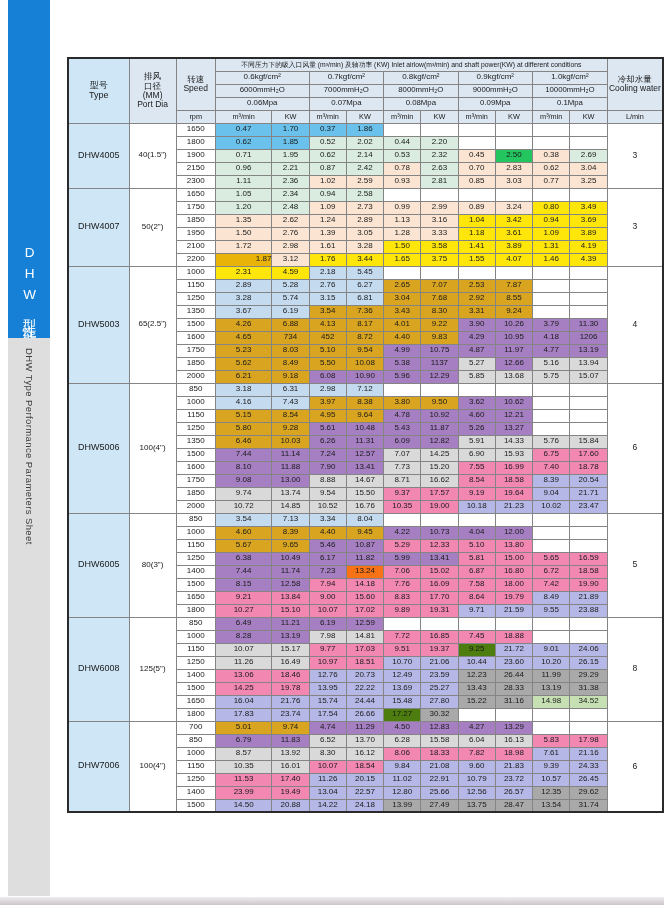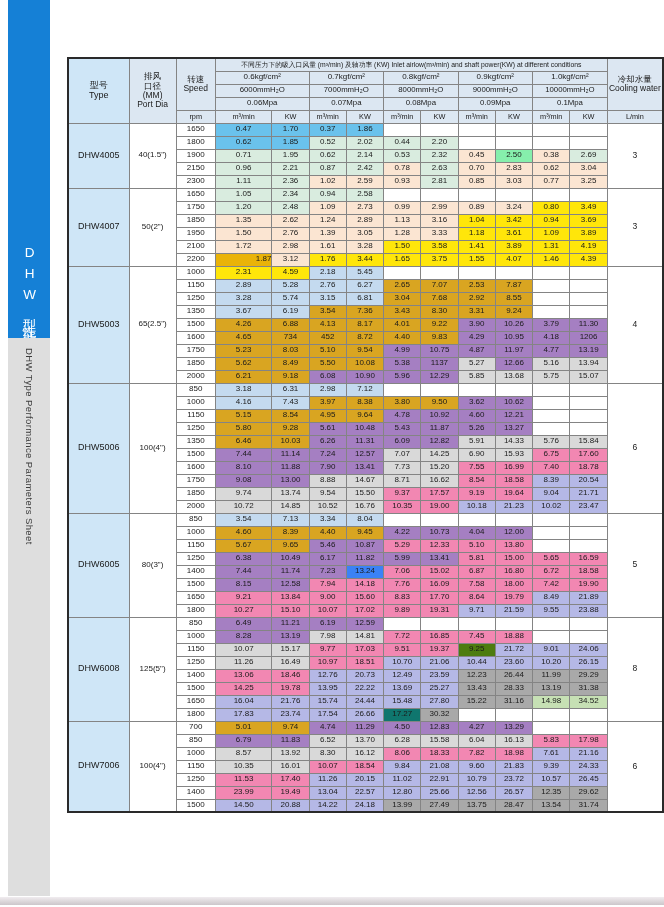--- a/index.html
+++ b/index.html
@@ -141,21 +141,21 @@
         </tr>
         <tr class="drow">
           <td class="rpm-cell">1900</td>
           <td class="val-cell" style="background: rgb(217, 236, 223);">0.71</td>
           <td class="val-cell" style="background: rgb(217, 236, 223);">1.95</td>
           <td class="val-cell" style="background: rgb(217, 236, 223);">0.62</td>
           <td class="val-cell" style="background: rgb(217, 236, 223);">2.14</td>
           <td class="val-cell" style="background: rgb(217, 236, 223);">0.53</td>
           <td class="val-cell" style="background: rgb(217, 236, 223);">2.32</td>
           <td class="val-cell" style="background: rgb(251, 229, 210);">0.45</td>
-          <td class="val-cell" style="background: #86efac;">2.50</td>
+          <td class="val-cell" style="background: #22c55e;">2.50</td>
           <td class="val-cell" style="background: rgb(251, 229, 210);">0.38</td>
           <td class="val-cell" style="background: rgb(217, 236, 223);">2.69</td>
         </tr>
         <tr class="drow">
           <td class="rpm-cell">2150</td>
           <td class="val-cell" style="background: rgb(217, 236, 223);">0.96</td>
           <td class="val-cell" style="background: rgb(217, 236, 223);">2.21</td>
           <td class="val-cell" style="background: rgb(217, 236, 223);">0.87</td>
           <td class="val-cell" style="background: rgb(217, 236, 223);">2.42</td>
           <td class="val-cell" style="background: rgb(251, 229, 210);">0.78</td>
@@ -565,21 +565,21 @@
           <td class="val-cell" style="background: rgb(242, 135, 178);">5.81</td>
           <td class="val-cell" style="background: rgb(242, 135, 178);">15.00</td>
           <td class="val-cell" style="background: rgb(242, 135, 178);">5.65</td>
           <td class="val-cell" style="background: rgb(242, 135, 178);">16.59</td>
         </tr>
         <tr class="drow">
           <td class="rpm-cell">1400</td>
           <td class="val-cell" style="background: rgb(165, 127, 194);">7.44</td>
           <td class="val-cell" style="background: rgb(165, 127, 194);">11.74</td>
           <td class="val-cell" style="background: rgb(165, 127, 194);">7.23</td>
-          <td class="val-cell" style="background: #3b82f6;">13.24</td>
+          <td class="val-cell" style="background: #f97316;">13.24</td>
           <td class="val-cell" style="background: rgb(242, 135, 178);">7.06</td>
           <td class="val-cell" style="background: rgb(242, 135, 178);">15.02</td>
           <td class="val-cell" style="background: rgb(242, 135, 178);">6.87</td>
           <td class="val-cell" style="background: rgb(242, 135, 178);">16.80</td>
           <td class="val-cell" style="background: rgb(242, 135, 178);">6.72</td>
           <td class="val-cell" style="background: rgb(242, 135, 178);">18.58</td>
         </tr>
         <tr class="drow">
           <td class="rpm-cell">1500</td>
           <td class="val-cell" style="background: rgb(165, 127, 194);">8.15</td>
@@ -712,21 +712,21 @@
           <td class="val-cell" style="background: rgb(169, 169, 169);">31.16</td>
           <td class="val-cell" style="background: rgb(198, 224, 180);">14.98</td>
           <td class="val-cell" style="background: rgb(198, 224, 180);">34.52</td>
         </tr>
         <tr class="drow">
           <td class="rpm-cell">1800</td>
           <td class="val-cell" style="background: rgb(181, 184, 230);">17.83</td>
           <td class="val-cell" style="background: rgb(181, 184, 230);">23.74</td>
           <td class="val-cell" style="background: rgb(181, 184, 230);">17.54</td>
           <td class="val-cell" style="background: rgb(181, 184, 230);">26.66</td>
-          <td class="val-cell" style="background: #0f766e; margin-left: 48px;">17.27</td>
+          <td class="val-cell" style="background: #4d7c0f; margin-left: 48px;">17.27</td>
           <td class="val-cell" style="background: rgb(169, 169, 169);">30.32</td>
           <td class="val-cell"></td>
           <td class="val-cell"></td>
           <td class="val-cell"></td>
           <td class="val-cell"></td>
         </tr>
         <tr class="drow">
           <td class="model-col" rowspan="7">DHW7006</td>
           <td class="port-cell" rowspan="7">100(4")</td>
           <td class="rpm-cell">700</td>

